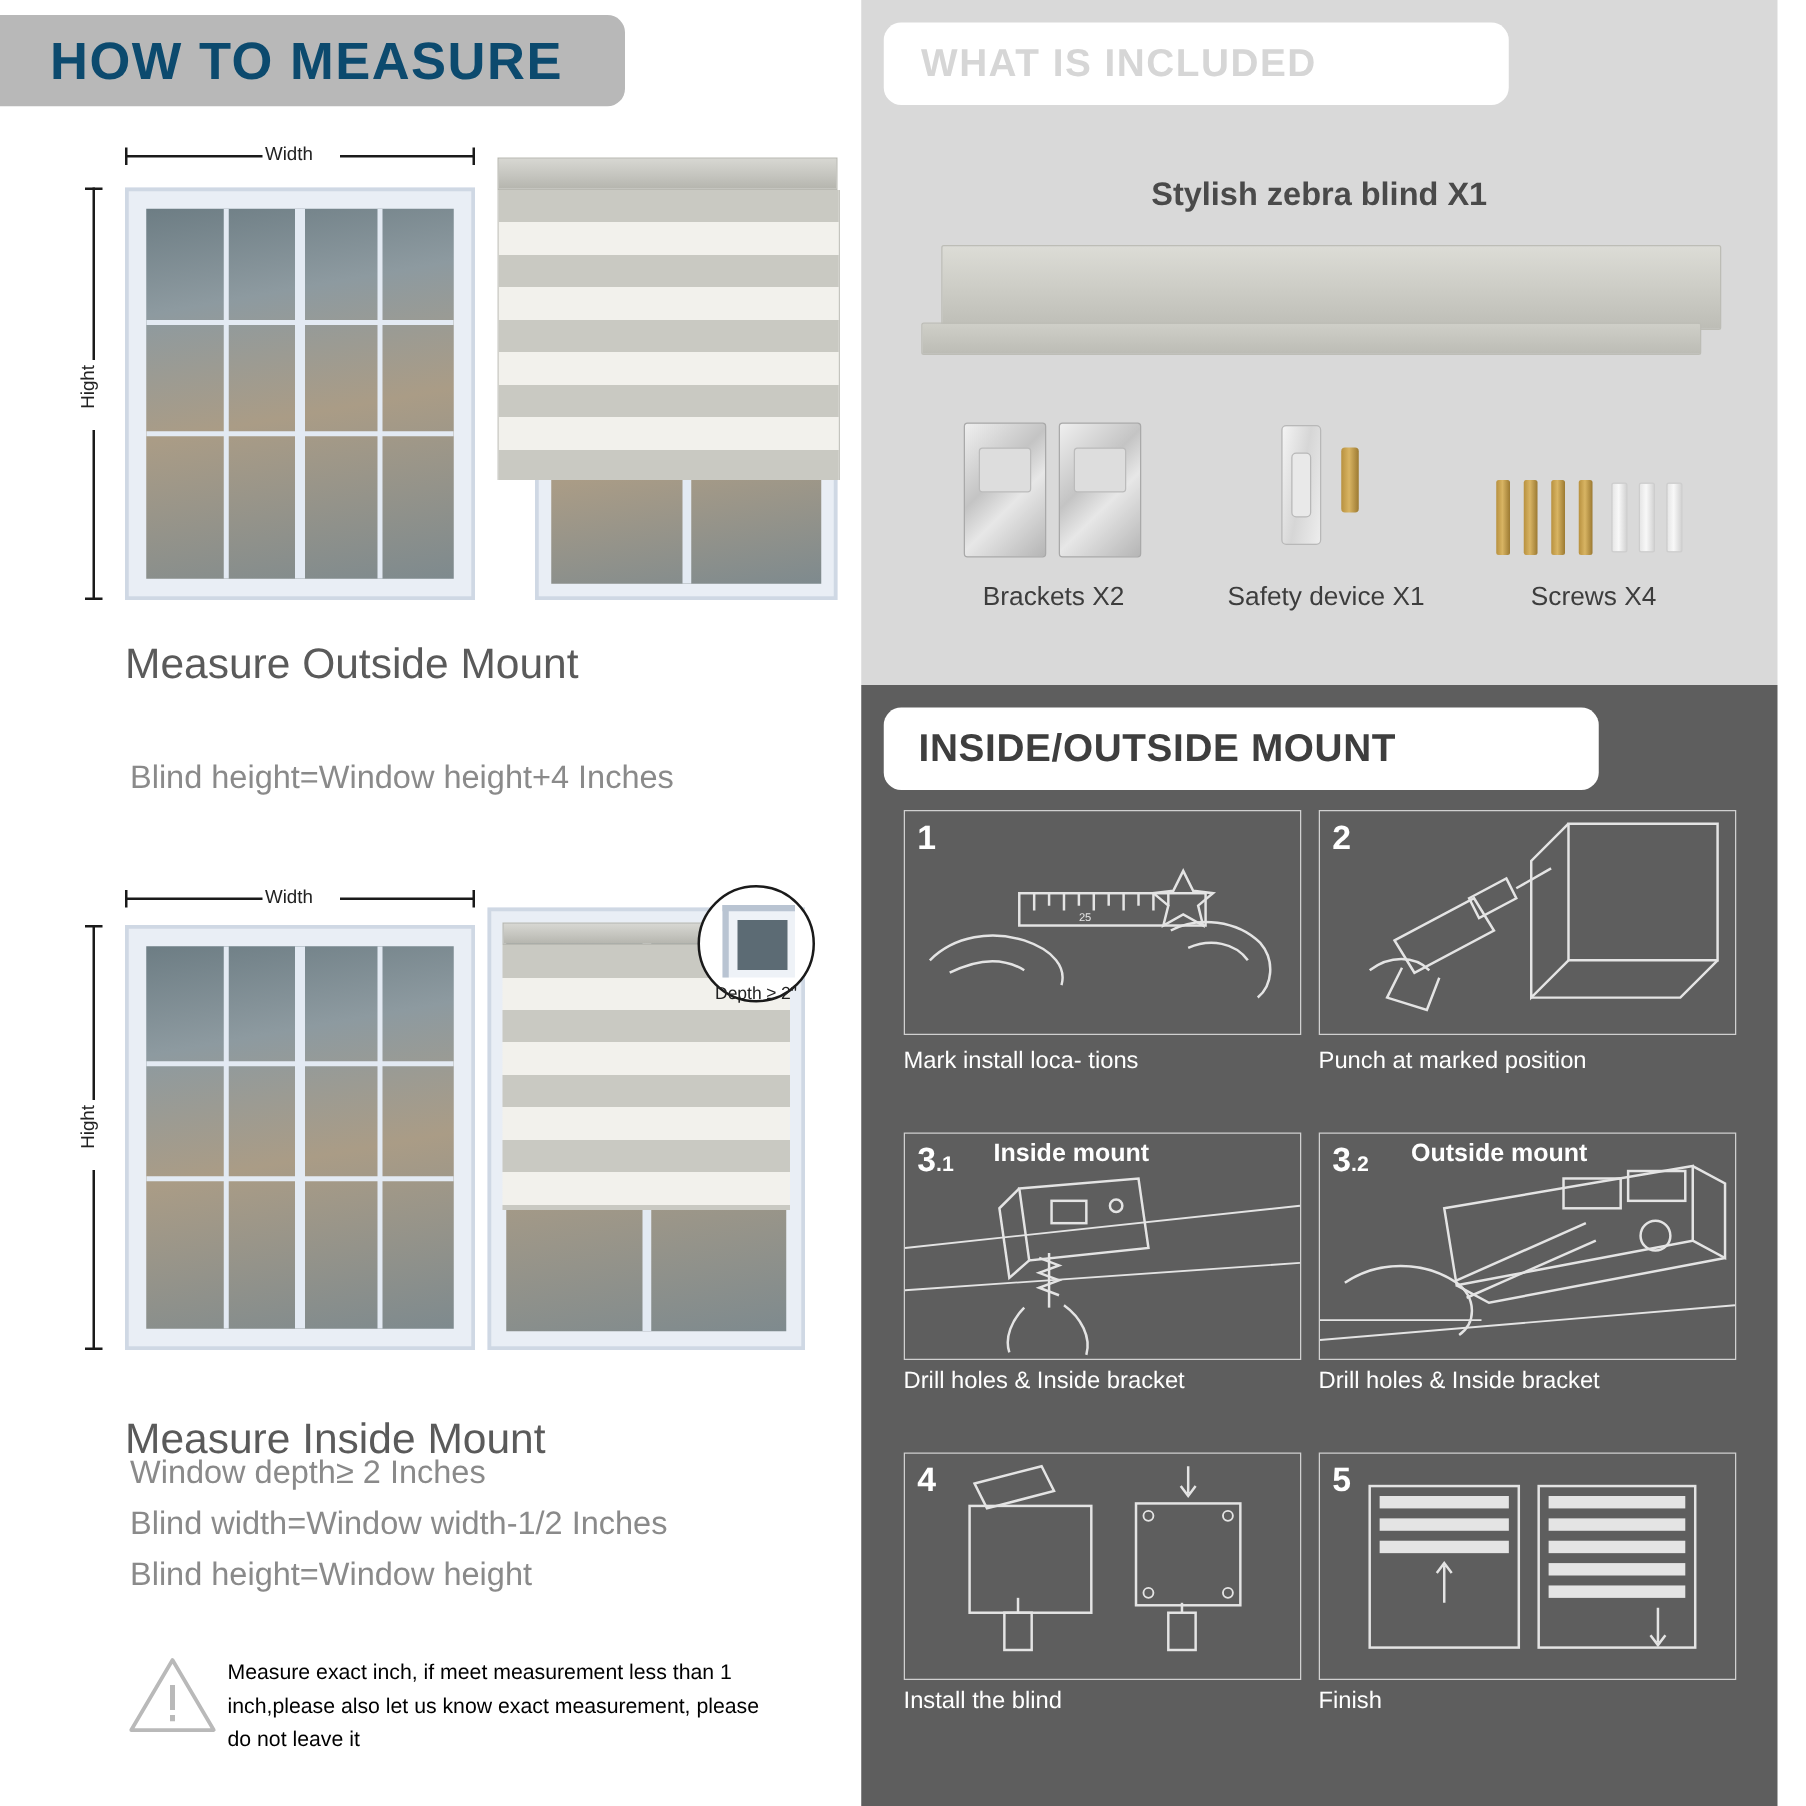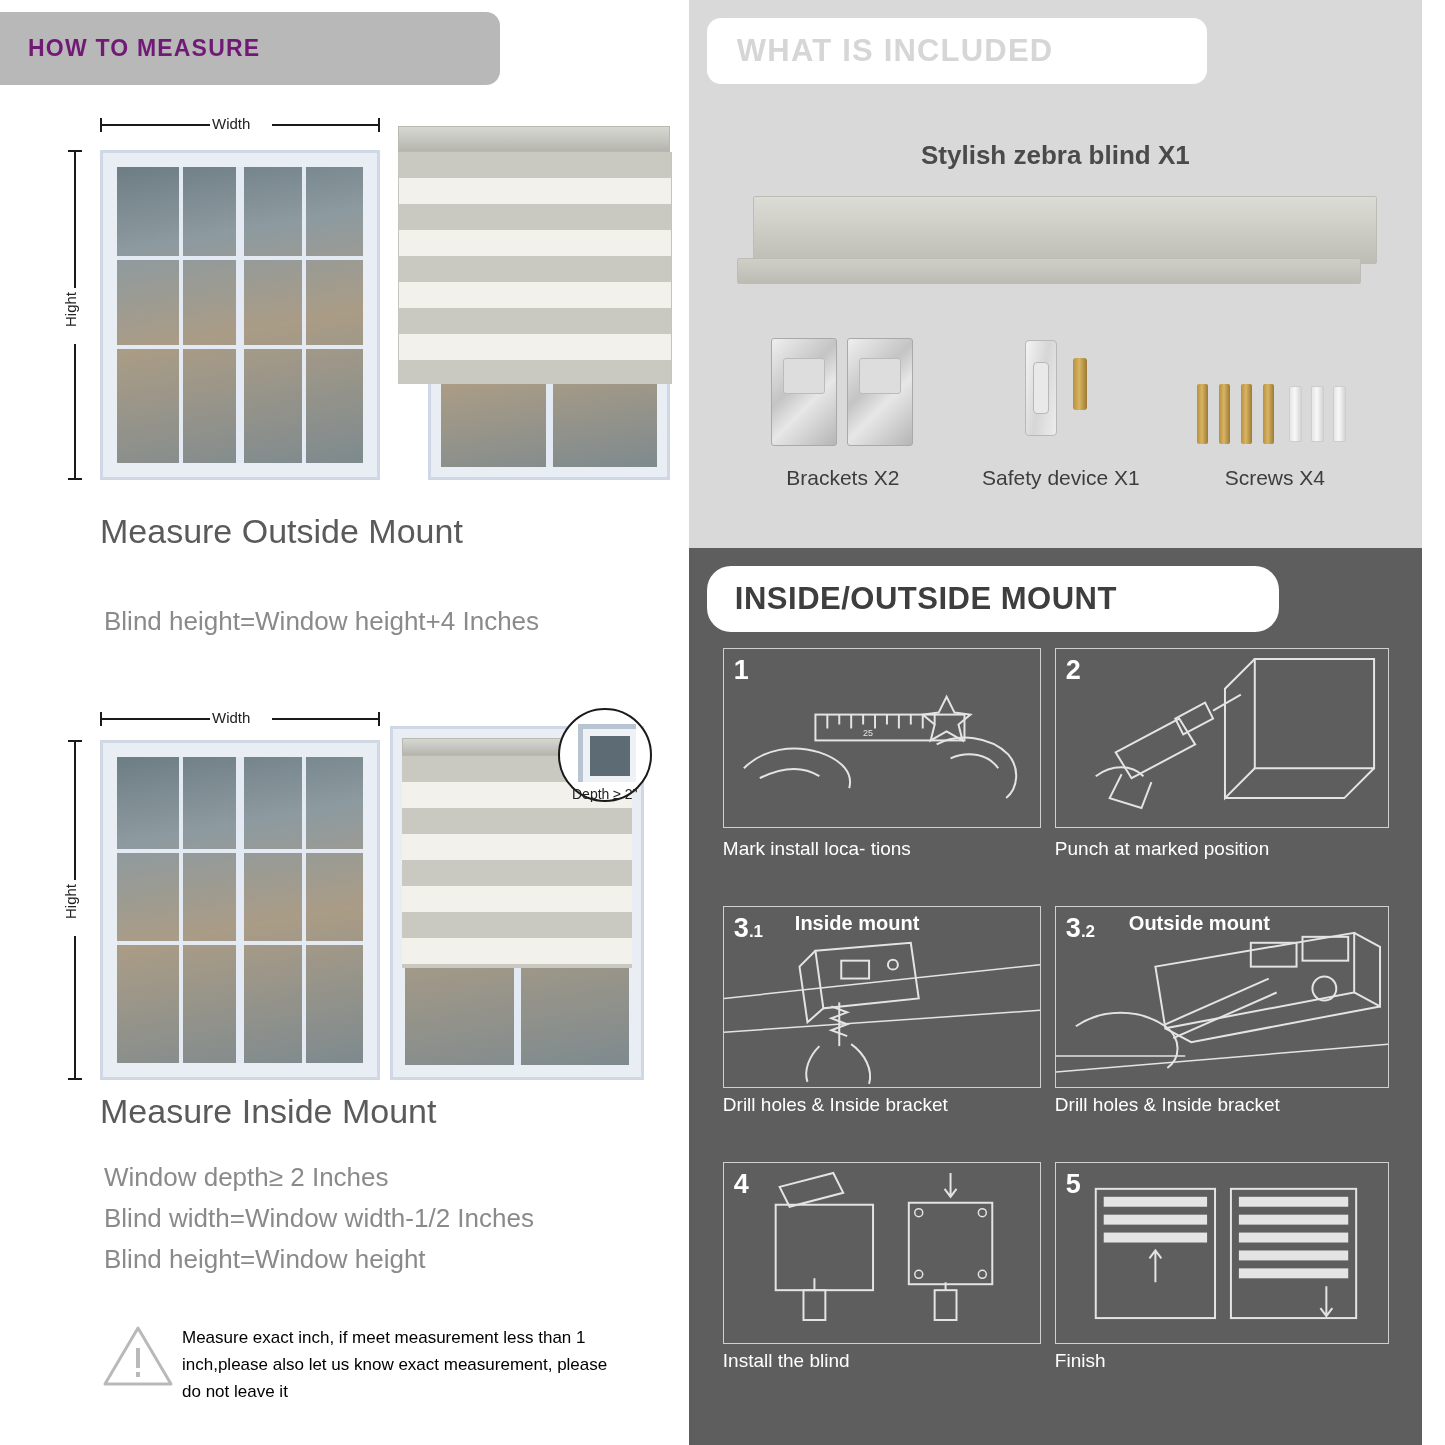--- a/index.html
+++ b/index.html
@@ -22,27 +22,27 @@
   
   .left-col {
     width: 712px;
     height: 1445px;
     position: relative;
     background: #ffffff;
   }
   .hdr-tab {
     position: absolute;
     background: #b8b8b8;
-    color: #701a75;
-    font-size: 23px;
+    color: #0c4a6e;
+    font-size: 42px;
     font-weight: bold;
     letter-spacing: 1.2px;
     display: flex;
     align-items: center;
-    padding-left: 28px;
+    padding-left: 40px;
     border-radius: 0 14px 14px 0;
     box-sizing: border-box;
   }
   #how-to-measure-tab {
     left: 0; top: 12px; width: 500px; height: 73px;
   }
   
   .diagram {
     position: absolute;
   }
@@ -176,21 +176,21 @@
   .mount-panel {
     position: absolute;
     left: 0; top: 548px;
     width: 733px; height: 897px;
     background: #5e5e5e;
   }
   #mount-tab {
     left: 18px; top: 18px; width: 572px; height: 66px;
     background: #ffffff;
     color: #3e3e3e;
-    border-radius: 24px;
+    border-radius: 14px;
     font-size: 31px;
     padding-left: 28px;
     font-weight: bold;
     letter-spacing: 0.5px;
   }
   .step-cell {
     position: absolute;
     border: 1px solid #d0d0d0;
     box-sizing: border-box;
   }
@@ -322,21 +322,21 @@
         <div class="zebra" style="left:12px; top:30px; width:230px; height:212px;"></div>
       </div>
 
       <div style="position:absolute;left:498px;top:0px;width:90px;height:90px;border:2px solid #1a1a1a;border-radius:50%;background:#fff;overflow:hidden;">
         <div style="position:absolute;left:18px;top:14px;width:58px;height:58px;border-top:5px solid #b9c4d2;border-left:5px solid #b9c4d2;box-sizing:border-box;background:#eef2f7;"></div>
         <div style="position:absolute;left:30px;top:26px;width:40px;height:40px;background:#5c6b74;"></div>
       </div>
       <div class="dim-label" style="position:absolute;left:512px;top:78px;font-size:14px;">Depth ≥ 2"</div>
     </div>
 
-    <div class="heading-big" style="left:100px; top:1092px;">Measure Inside Mount</div>
+    <div class="heading-big" style="left:100px; top:1132px;">Measure Inside Mount</div>
     <div class="body-line" style="left:104px; top:1162px;">Window depth≥ 2 Inches</div>
     <div class="body-line" style="left:104px; top:1203px;">Blind width=Window width-1/2 Inches</div>
     <div class="body-line" style="left:104px; top:1244px;">Blind height=Window height</div>
 
     <div class="warn-tri" style="left:102px; top:1322px;">
       <svg width="72" height="66" viewBox="0 0 72 66">
         <polygon points="36,6 69,62 3,62" fill="none" stroke="#b9b9b9" stroke-width="3" stroke-linejoin="round"></polygon>
         <rect x="34" y="26" width="4" height="20" fill="#b9b9b9"></rect>
         <rect x="34" y="50" width="4" height="5" fill="#b9b9b9"></rect>
       </svg>

